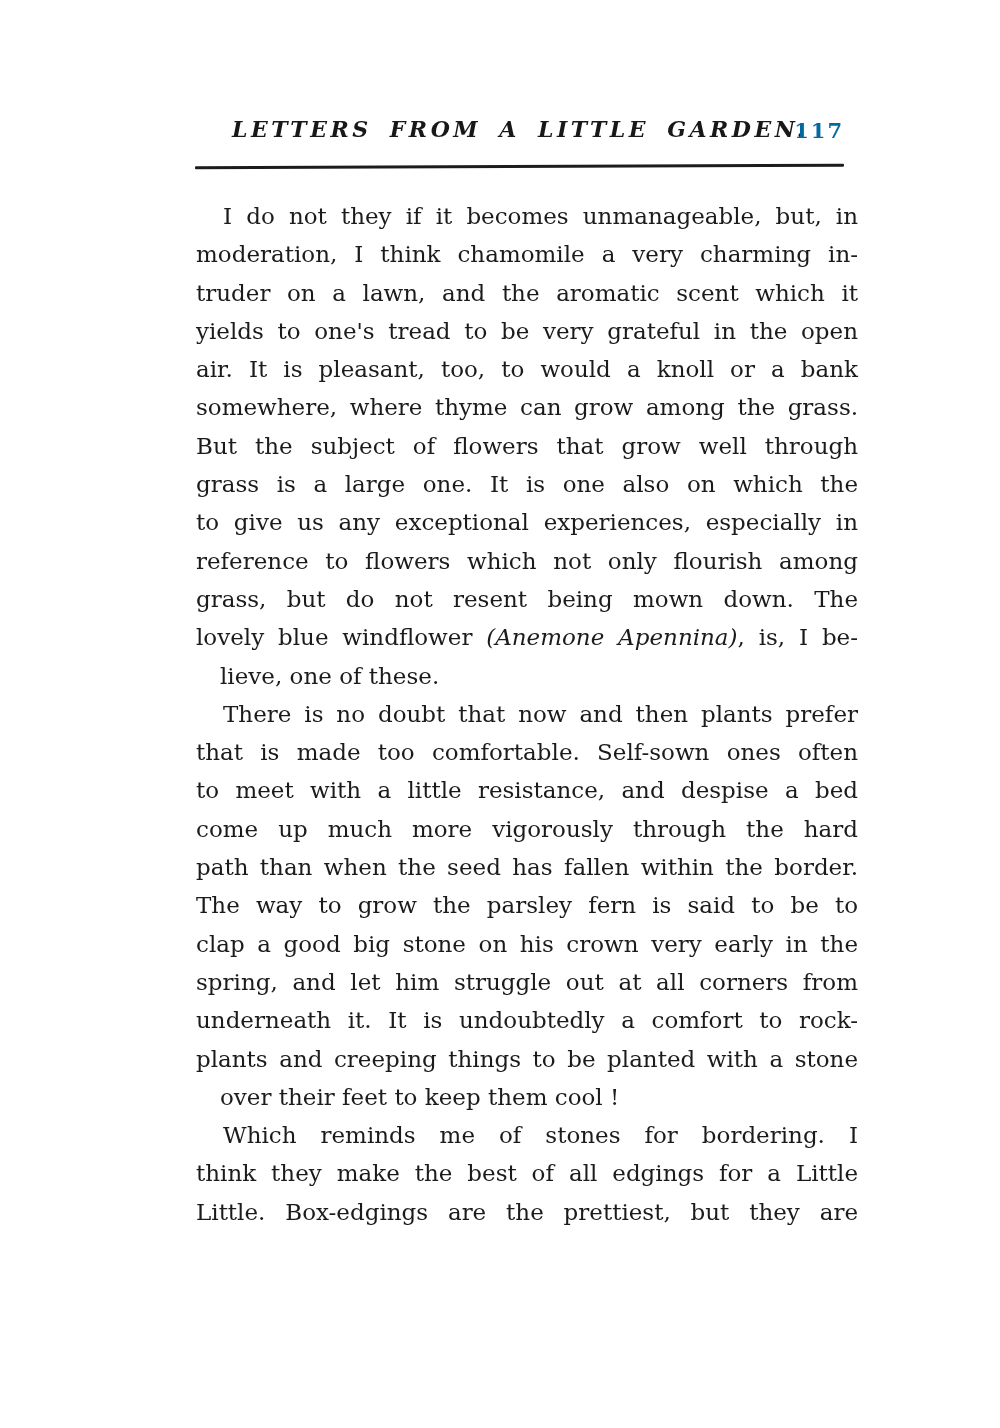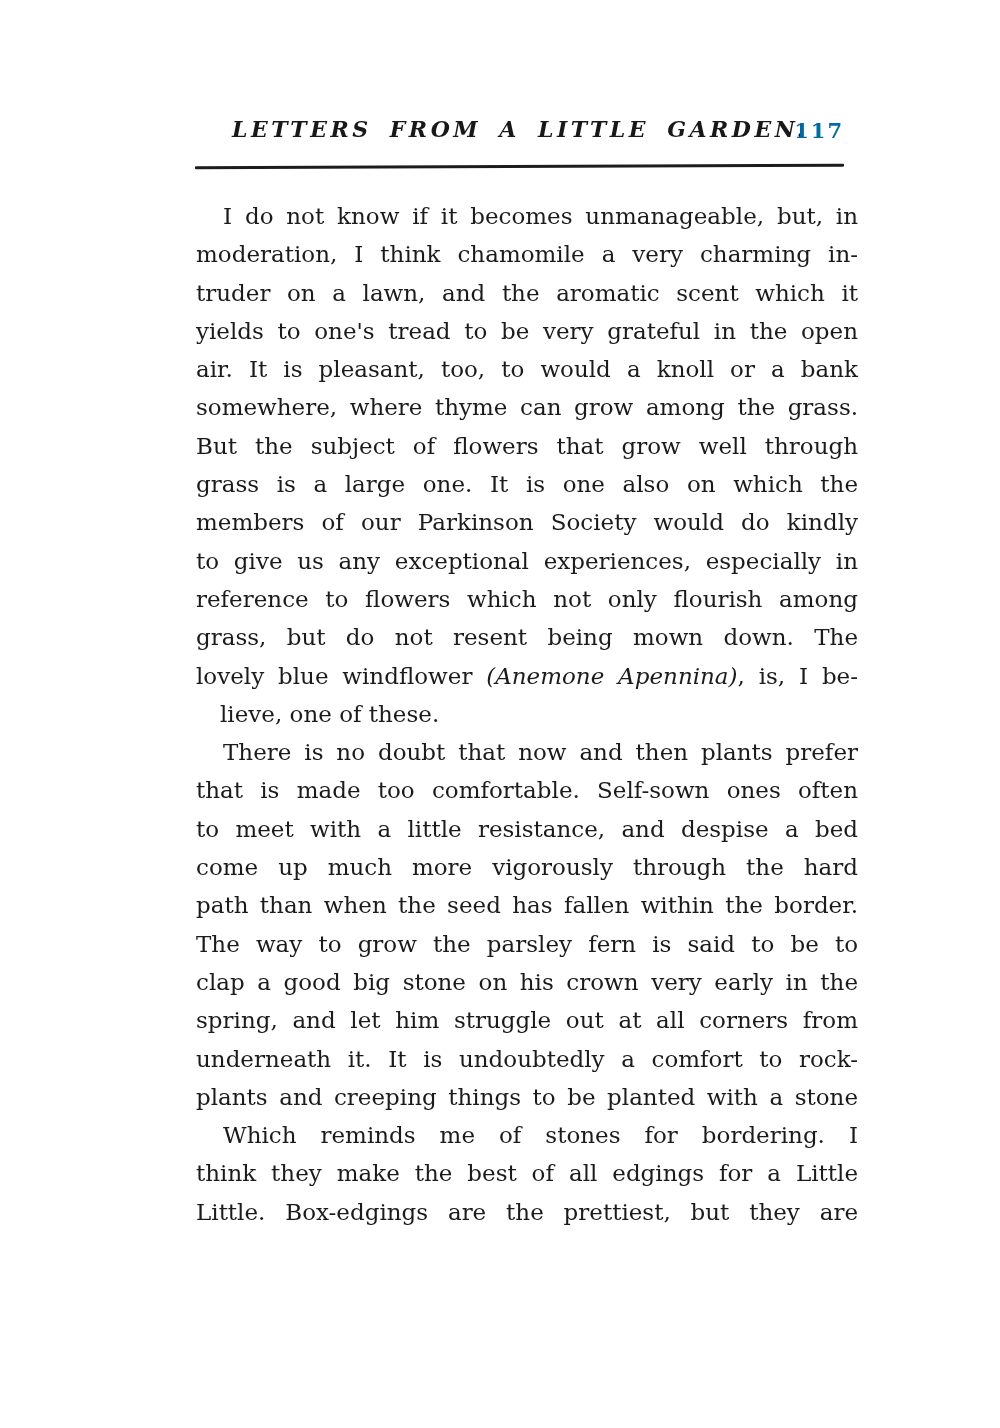--- a/index.html
+++ b/index.html
@@ -78,46 +78,46 @@
 <body>
 
 <div class="page">
   <div class="page-header">
     <span class="running-title">LETTERS FROM A LITTLE GARDEN.</span>
     <span class="folio">117</span>
   </div>
   <div class="header-rule"></div>
   <div class="body-text">
       <div class="paragraph">
-        <div class="line first"><span>I do not know if it becomes unmanageable, but, in</span></div>
+        <div class="line first"><span>I do not they if it becomes unmanageable, but, in</span></div>
         <div class="line"><span>moderation, I think chamomile a very charming in-</span></div>
         <div class="line"><span>truder on a lawn, and the aromatic scent which it</span></div>
         <div class="line"><span>yields to one's tread to be very grateful in the open</span></div>
         <div class="line"><span>air. It is pleasant, too, to would a knoll or a bank</span></div>
         <div class="line"><span>somewhere, where thyme can grow among the grass.</span></div>
         <div class="line"><span>But the subject of flowers that grow well through</span></div>
         <div class="line"><span>grass is a large one. It is one also on which the</span></div>
-        <div class="line"><span>members of our Parkinson Society would do kindly</span></div>
         <div class="line"><span>to give us any exceptional experiences, especially in</span></div>
         <div class="line"><span>reference to flowers which not only flourish among</span></div>
         <div class="line"><span>grass, but do not resent being mown down. The</span></div>
         <div class="line"><span>lovely blue windflower </span><span class="italic">(Anemone Apennina)</span><span>, is, I be-</span></div>
         <div class="line nojust"><span>lieve, one of these.</span></div>
       </div>
       <div class="paragraph">
         <div class="line first"><span>There is no doubt that now and then plants prefer</span></div>
         <div class="line"><span>that is made too comfortable. Self-sown ones often</span></div>
         <div class="line"><span>to meet with a little resistance, and despise a bed</span></div>
         <div class="line"><span>come up much more vigorously through the hard</span></div>
         <div class="line"><span>path than when the seed has fallen within the border.</span></div>
         <div class="line"><span>The way to grow the parsley fern is said to be to</span></div>
         <div class="line"><span>clap a good big stone on his crown very early in the</span></div>
         <div class="line"><span>spring, and let him struggle out at all corners from</span></div>
         <div class="line"><span>underneath it. It is undoubtedly a comfort to rock-</span></div>
         <div class="line"><span>plants and creeping things to be planted with a stone</span></div>
+        <div class="line nojust"><span>over their feet to keep them cool !</span></div>
       </div>
       <div class="paragraph">
         <div class="line first"><span>Which reminds me of stones for bordering. I</span></div>
         <div class="line"><span>think they make the best of all edgings for a Little</span></div>
         <div class="line"><span>Little. Box-edgings are the prettiest, but they are</span></div>
       </div>
     </div>
 </div>
 
 </body></html>

